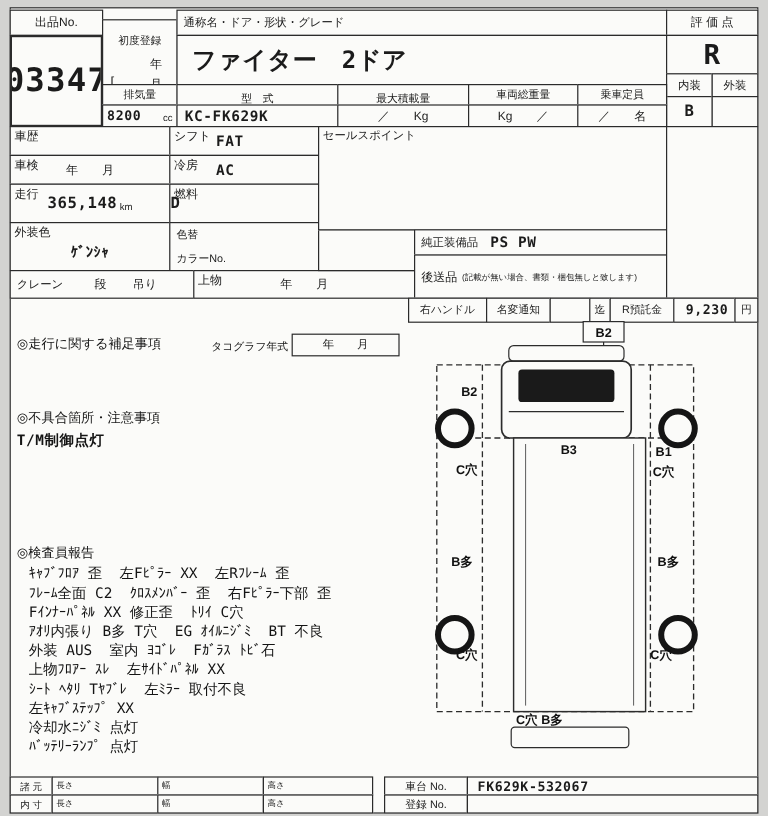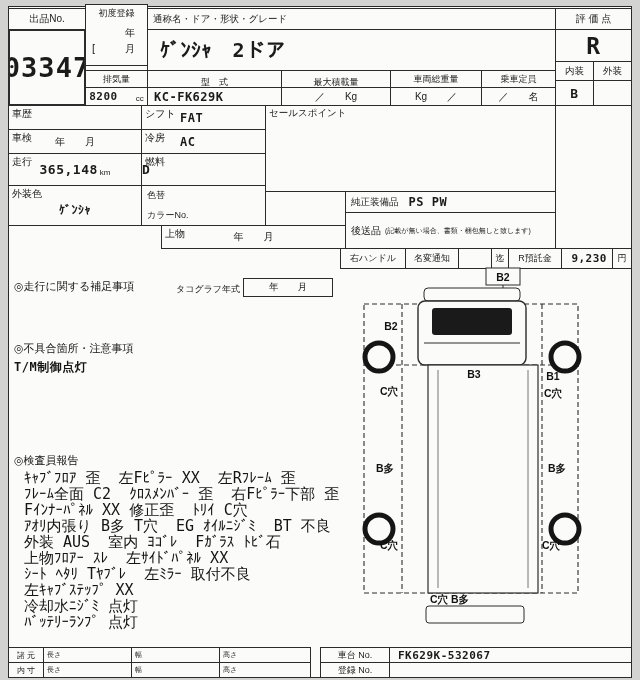--- a/index.html
+++ b/index.html
@@ -9,50 +9,50 @@
   #paper{position:absolute;left:8px;top:6px;width:624px;height:672px;background:#fbfbf9;border:1.5px solid #2a2a2a}
   .cell{position:absolute;border:1px solid #2b2b2b;background:#fbfbf9;display:flex;align-items:center;justify-content:center;overflow:hidden}
   .thick{border-width:2px}
   .lft{justify-content:flex-start}
   .col{flex-direction:column}
   .f7{font-size:7px}.f8{font-size:8px}.f9{font-size:9px}.f95{font-size:9.5px}
   .f10{font-size:10px}.f11{font-size:11px}.f12{font-size:12px}.f13{font-size:13px}
   .dot{font-family:"DejaVu Sans Mono","Liberation Mono",monospace;font-weight:600;letter-spacing:.5px}
   .toplbl{position:absolute;top:1px;left:3px;font-size:10px;color:#222}
   .txt{position:absolute;white-space:pre;color:#151515}
-  .rline{font-family:"DejaVu Sans Mono","Liberation Mono",monospace;font-size:15px;line-height:16px;white-space:pre;color:#141414}
+  .rline{font-family:"DejaVu Sans Mono","Liberation Mono",monospace;font-size:12px;line-height:16px;white-space:pre;color:#141414}
   svg text{font-family:"Liberation Sans","DejaVu Sans",sans-serif;font-size:10.5px;font-weight:600;fill:#111}
 </style>
 </head>
 <body>
 
 <div id="sheet">
   <div id="paper"></div>
 
   <div class="cell" style="left:8px;top:8px;width:78px;height:22px">
     <span class="f10">出品No.</span>
   </div>
   <div class="cell thick" style="left:8px;top:29px;width:78px;height:77px">
     <span class="dot" style="font-size:27px;letter-spacing:1px">03347</span>
   </div>
 
-  <div class="cell col" style="left:85px;top:4px;width:63px;height:62px;justify-content:flex-start;padding-top:2px">
+  <div class="cell col" style="left:85px;top:16px;width:63px;height:62px;justify-content:flex-end;padding-top:2px">
     <span class="f9">初度登録</span>
     <span class="f10" style="align-self:flex-end;padding-right:12px;margin-top:6px">年</span>
     <span style="align-self:stretch;display:flex;justify-content:space-between;padding:2px 12px 0 6px">
       <i class="f11" style="font-style:normal">[</i>
       <i class="f10" style="font-style:normal">月</i>
     </span>
   </div>
 
   <div class="cell lft" style="left:147px;top:8px;width:409px;height:22px;padding-left:5px">
     <span class="f95">通称名・ドア・形状・グレード</span>
   </div>
   <div class="cell lft" style="left:147px;top:29px;width:409px;height:42px;padding-left:12px">
-    <span class="dot" style="font-size:20px">ｹﾞﾝｼｬ　2ドア</span>
+    <span class="dot" style="font-size:20px">ファイター　2ドア</span>
   </div>
 
   <div class="cell" style="left:555px;top:8px;width:77px;height:22px">
     <span class="f10">評 価 点</span>
   </div>
   <div class="cell" style="left:555px;top:29px;width:77px;height:33px">
     <span class="dot" style="font-size:23px">R</span>
   </div>
   <div class="cell" style="left:555px;top:61px;width:39px;height:20px">
     <span class="f95">内装</span>
@@ -123,20 +123,25 @@
     <span class="toplbl">燃料</span>
     <span class="dot f13">D</span>
   </div>
   <div class="cell" style="left:8px;top:185px;width:134px;height:41px">
     <span class="toplbl">外装色</span>
     <span class="dot f12" style="margin-top:8px">ｹﾞﾝｼｬ</span>
   </div>
   <div class="cell col" style="left:141px;top:185px;width:125px;height:41px;align-items:flex-start;justify-content:space-between;padding:3px 5px">
     <span class="f9">色替</span>
     <span class="f9">カラーNo.</span>
+  </div>
+  <div class="cell lft" style="left:8px;top:225px;width:154px;height:24px;padding-left:5px">
+    <span class="f95">クレーン</span>
+    <span class="f10" style="margin-left:26px">段</span>
+    <span class="f10" style="margin-left:22px">吊り</span>
   </div>
   <div class="cell" style="left:161px;top:225px;width:185px;height:24px">
     <span class="toplbl">上物</span>
     <span class="f10">年　　月</span>
   </div>
   <div class="cell" style="left:265px;top:191px;width:81px;height:35px"></div>
 
   <div class="cell" style="left:265px;top:105px;width:291px;height:87px">
     <span class="toplbl" style="font-size:9.5px">セールスポイント</span>
   </div>

